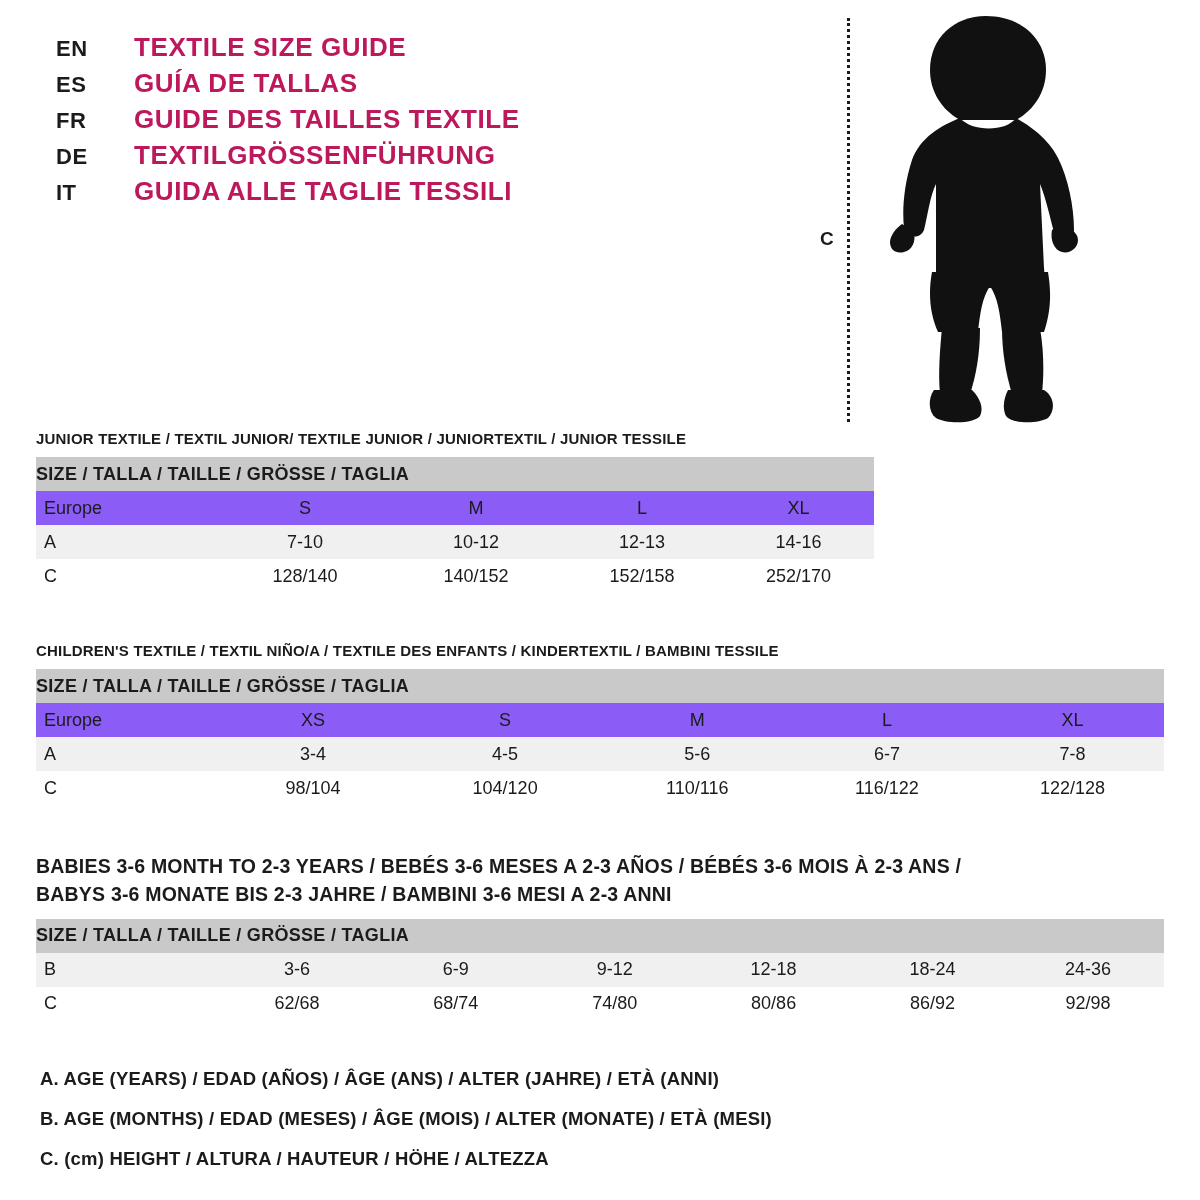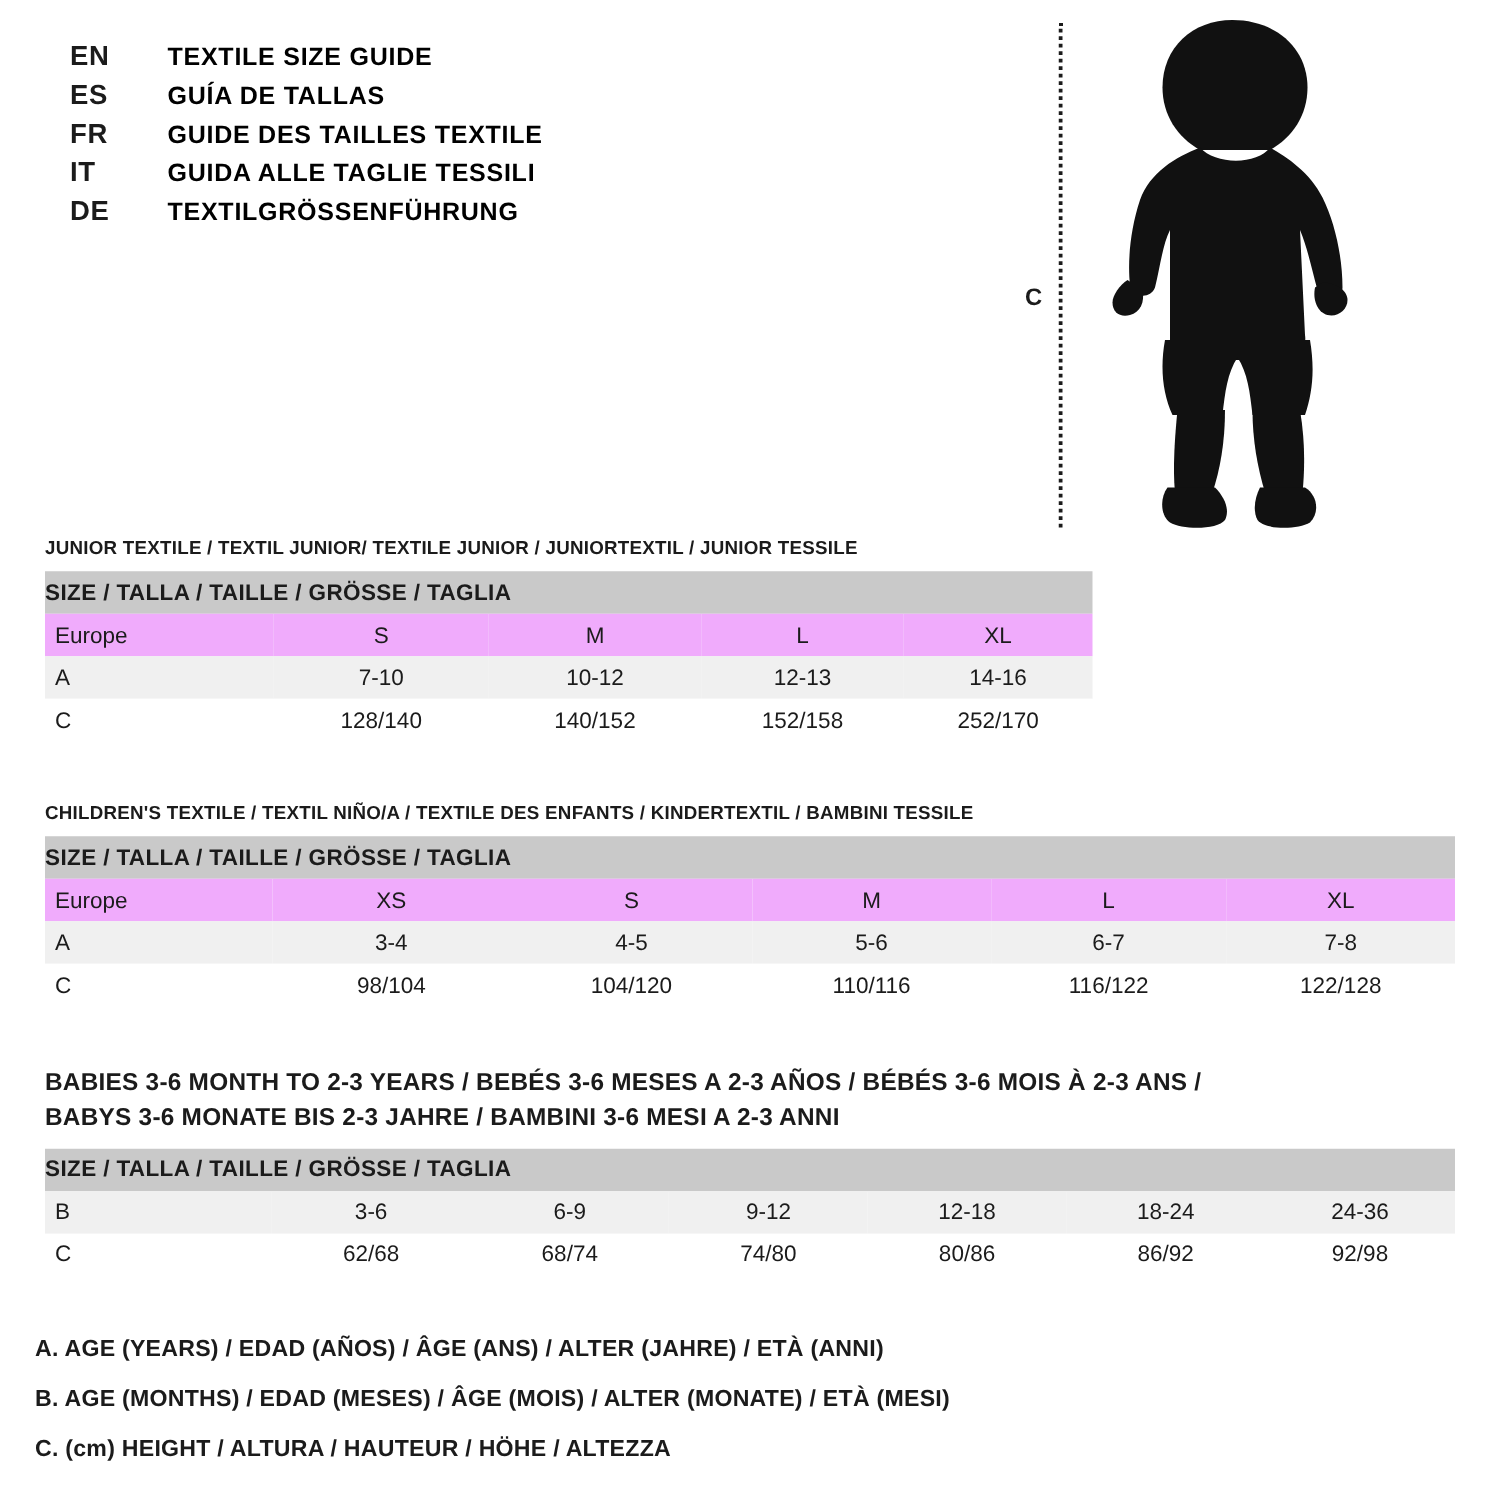--- a/index.html
+++ b/index.html
@@ -29,24 +29,24 @@
     margin-bottom: 5px;
   }
   .header-lang {
     width: 78px;
     font-size: 22px;
     font-weight: 700;
     letter-spacing: 0.5px;
     color: #1b1b1b;
   }
   .header-title {
-    font-size: 20px;
+    font-size: 26px;
     font-weight: 700;
     letter-spacing: 0.6px;
-    color: #000000;
+    color: #be185d;
     text-transform: uppercase;
   }
 
   
   .figure-area {
     position: absolute;
     right: 60px;
     top: 10px;
     width: 320px;
     height: 420px;
@@ -116,26 +116,26 @@
     font-size: 18px;
   }
   .row-light td { background: #f0f0f0; }
   .row-white td { background: #ffffff; }
   .row-label {
     padding-left: 8px !important;
     text-align: left;
     font-weight: 400;
   }
   .cell-center { text-align: center; }
-  .hdr-row td { background: #f0abfc; font-weight: 400; }
+  .hdr-row td { background: #8b5cf6; font-weight: 400; }
 
   
   .legend {
     position: absolute;
-    left: 28px;
+    left: 40px;
     top: 1068px;
     width: 1000px;
   }
   .legend-line {
     font-size: 18.5px;
     font-weight: 700;
     letter-spacing: 0.2px;
     color: #1b1b1b;
     margin-bottom: 18px;
     white-space: nowrap;
@@ -151,26 +151,26 @@
   </div>
   <div class="header-row">
     <div class="header-lang">ES</div>
     <div class="header-title">GUÍA DE TALLAS</div>
   </div>
   <div class="header-row">
     <div class="header-lang">FR</div>
     <div class="header-title">GUIDE DES TAILLES TEXTILE</div>
   </div>
   <div class="header-row">
+    <div class="header-lang">DE</div>
+    <div class="header-title">TEXTILGRÖSSENFÜHRUNG</div>
+  </div>
+  <div class="header-row">
     <div class="header-lang">IT</div>
     <div class="header-title">GUIDA ALLE TAGLIE TESSILI</div>
-  </div>
-  <div class="header-row">
-    <div class="header-lang">DE</div>
-    <div class="header-title">TEXTILGRÖSSENFÜHRUNG</div>
   </div>
 </div>
 
 <div class="figure-area">
   <div class="figure-label">C</div>
   <div class="figure-dashline"></div>
   <svg class="figure-svg" width="230" height="412" viewBox="0 0 230 412">
     <g fill="#111111">
 
       <path d="M118 2

